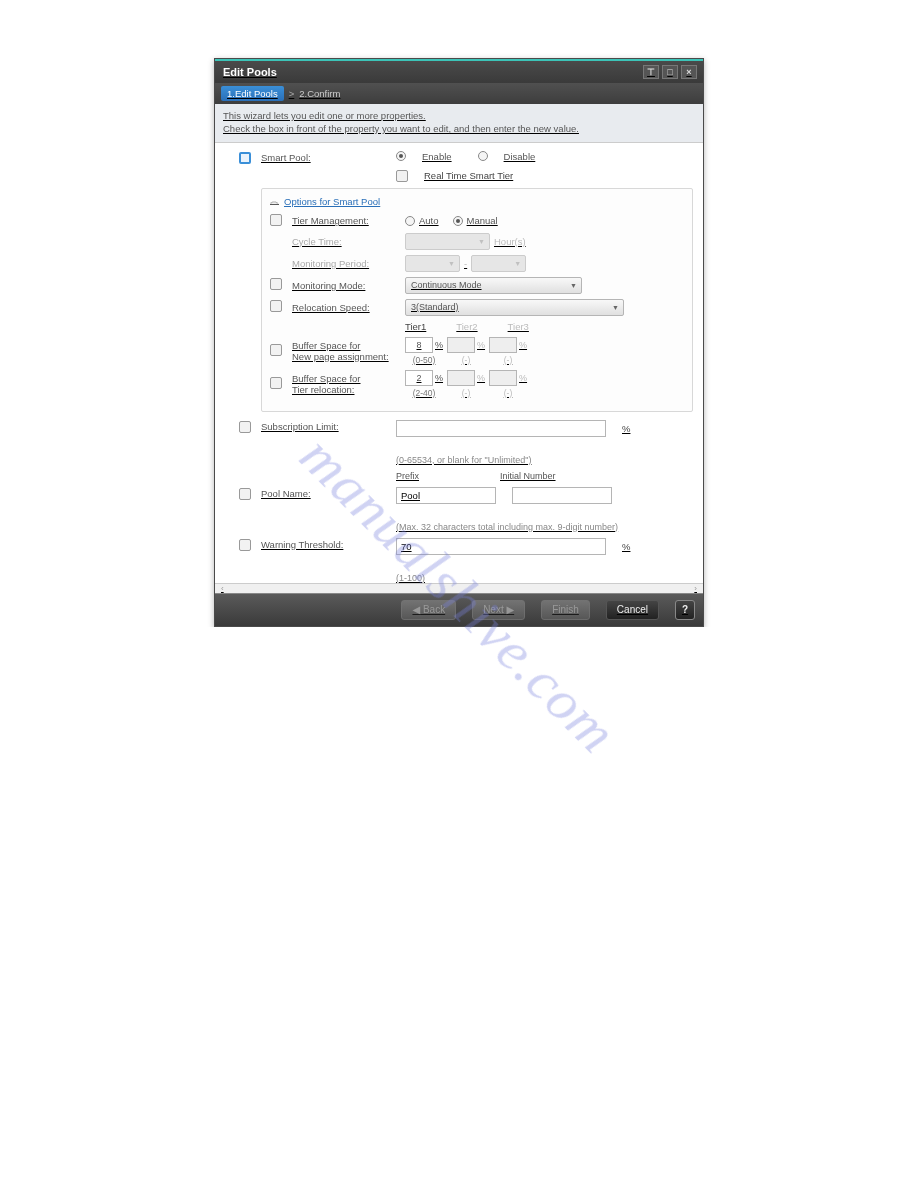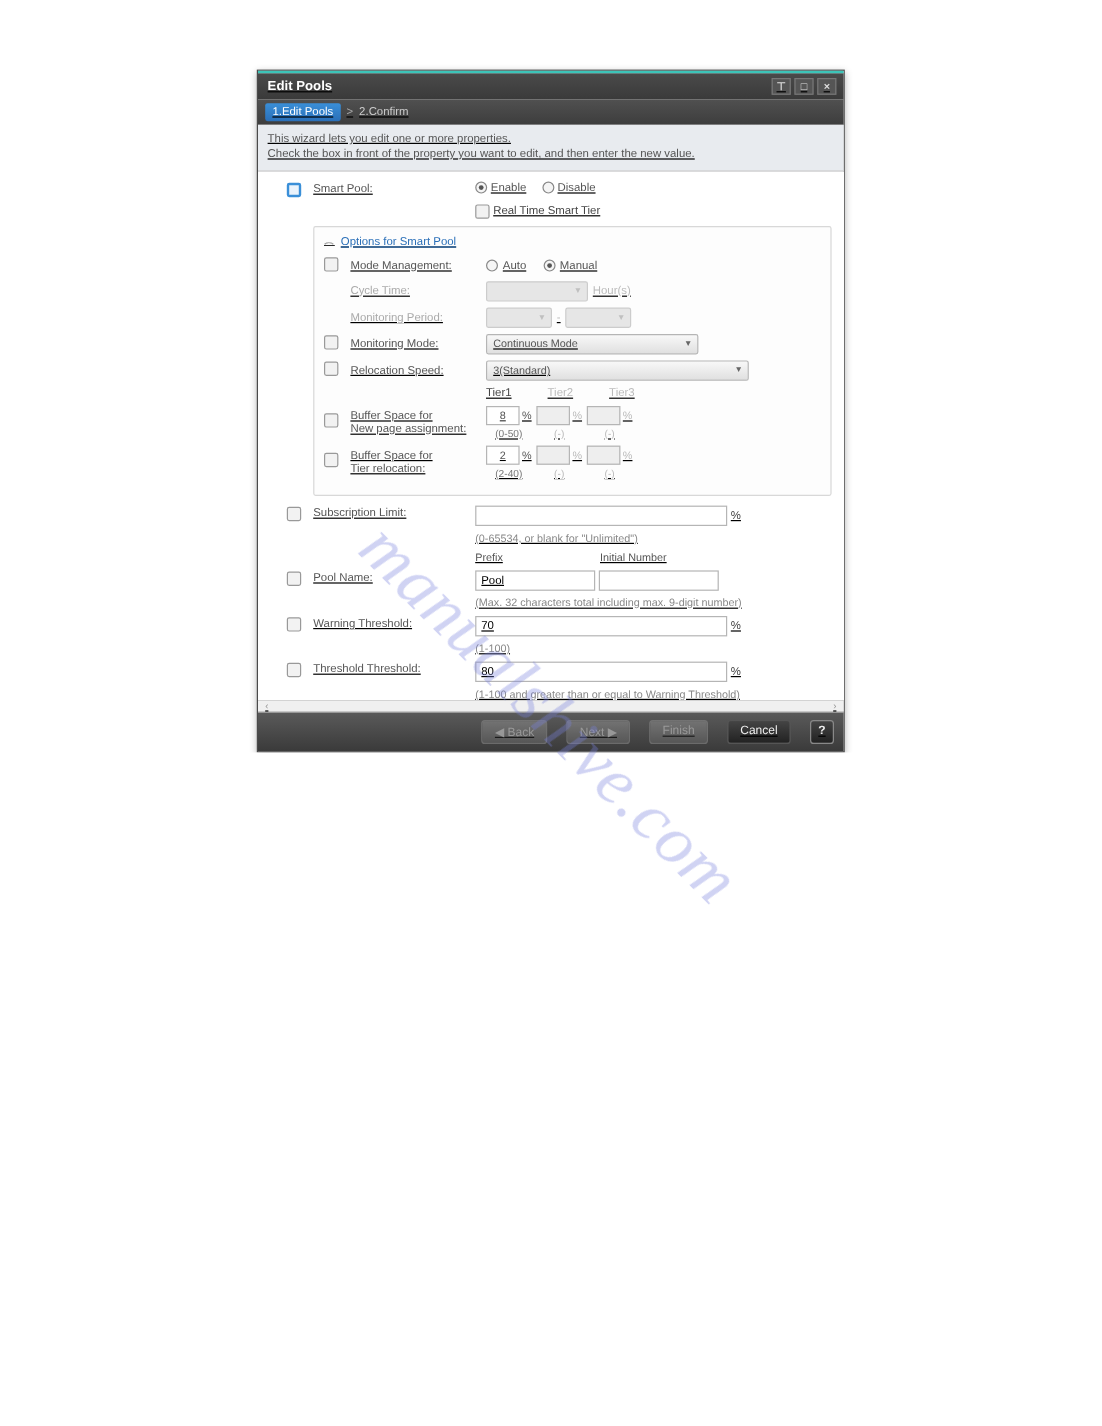--- a/index.html
+++ b/index.html
@@ -12,21 +12,21 @@
   .breadcrumb { background: linear-gradient(to bottom,#505050,#3d3d3d); padding: 3px 6px; display: flex; align-items: center; gap: 5px; font-size: 9.5px; color: #ccc; }
   .breadcrumb .active-step { background: linear-gradient(to bottom,#3a8fd8,#2a6fb8); color: #fff; padding: 2px 6px; border-radius: 2px; }
   .breadcrumb .sep { color: #aaa; }
   .intro { background: #e8ebef; padding: 6px 8px; font-size: 9.5px; color: #555; line-height: 1.35; border-bottom: 1px solid #ccc; }
   .content { background: #fff; height: 440px; overflow-y: auto; position: relative; font-size: 9.5px; color: #444; padding: 8px 10px 8px 24px; }
   .row { display: flex; align-items: flex-start; margin-bottom: 6px; }
   .cb-col { width: 22px; display: flex; justify-content: flex-start; padding-top: 1px; }
   .checkbox { width: 12px; height: 12px; border: 1px solid #999; background: #f2f2f2; display: inline-block; border-radius: 2px; cursor: pointer; }
   .checkbox.blue { border: 2px solid #3a8fd8; background: #eaf3fc; }
   .label-col { width: 135px; padding-top: 1px; color: #555; }
-  .ctrl-col { flex: 1; display: flex; flex-wrap: wrap; align-items: center; gap: 3px; }
+  .ctrl-col { flex: 1; display: flex; flex-wrap: wrap; align-items: center; gap: 16px; }
   .radio { width: 10px; height: 10px; border: 1px solid #888; border-radius: 50%; display: inline-block; position: relative; background: #f5f5f5; cursor: pointer; }
   .radio.checked::after { content: ""; position: absolute; width: 4px; height: 4px; background: #555; border-radius: 50%; top: 2px; left: 2px; }
   .radio-label { margin-right: 10px; color: #555; }
   .options-panel { border: 1px solid #d8d8d8; border-radius: 2px; margin: 4px 0 8px 22px; padding: 6px 8px 8px 8px; background: #fdfdfd; }
   .options-header { display: flex; align-items: center; gap: 5px; margin-bottom: 6px; }
   .chev { font-size: 9px; color: #666; display: inline-block; transform: scaleY(0.7); }
   .options-link { color: #2a6fb8; text-decoration: underline; cursor: pointer; font-size: 9.5px; }
   .subrow { display: flex; align-items: center; margin-bottom: 5px; }
   .sub-cb { width: 22px; }
   .sub-label { width: 113px; color: #555; font-size: 9.5px; }
@@ -125,21 +125,21 @@
     </div>
 
     <div class="options-panel">
       <div class="options-header">
         <span class="chev">︽</span>
         <span class="options-link">Options for Smart Pool</span>
       </div>
 
       <div class="subrow">
         <div class="sub-cb"><span class="checkbox"></span></div>
-        <div class="sub-label">Mode Management:</div>
+        <div class="sub-label">Tier Management:</div>
         <div class="sub-ctrl">
           <span class="radio"></span>
           <span class="radio-label">Auto</span>
           <span class="radio checked"></span>
           <span class="radio-label">Manual</span>
         </div>
       </div>
 
       <div class="subrow">
         <div class="sub-cb"></div>

